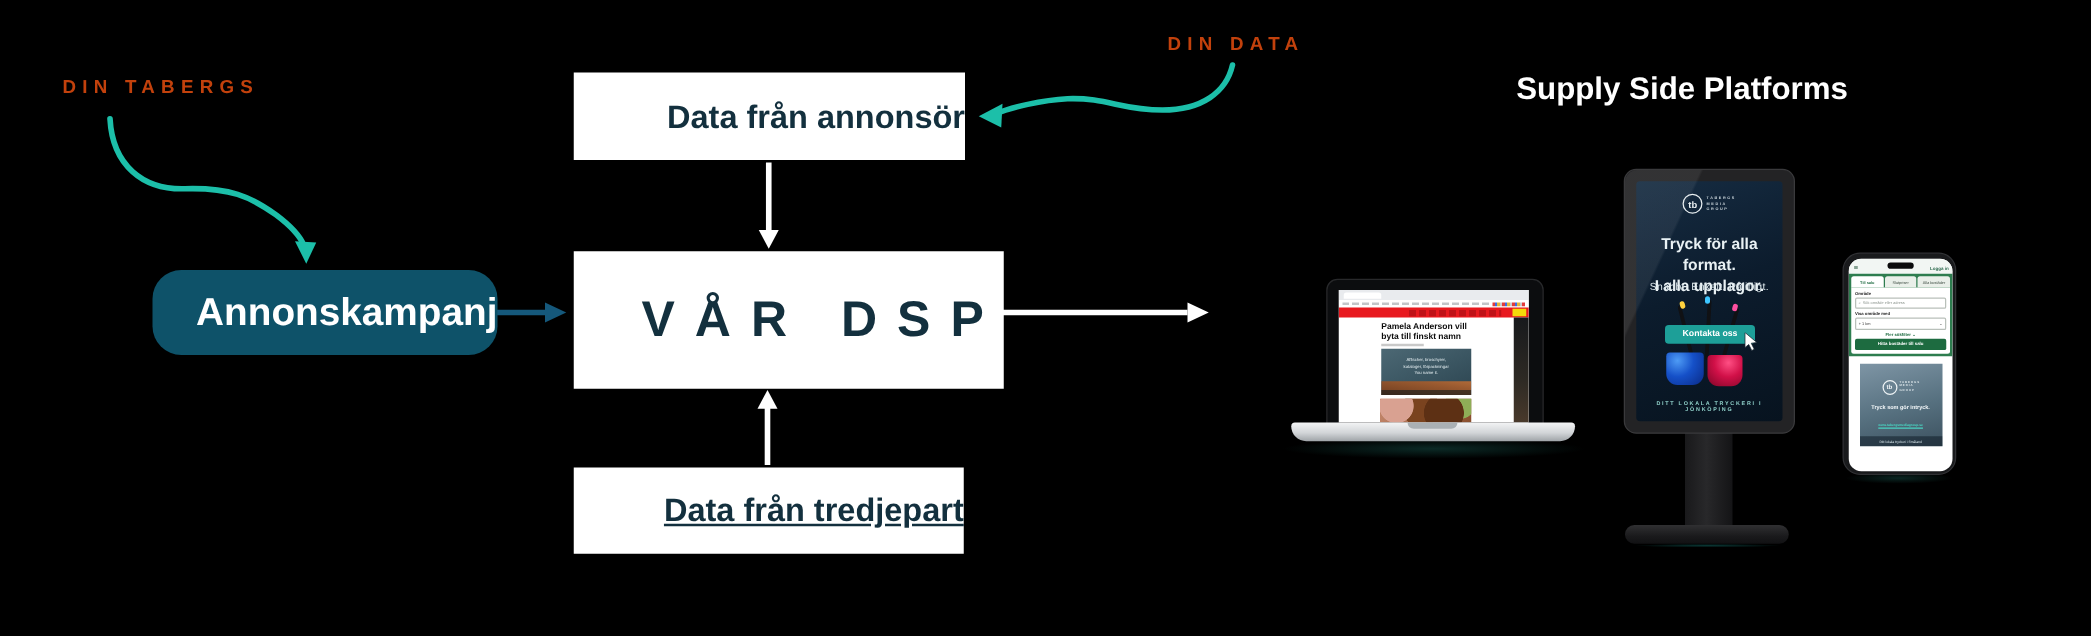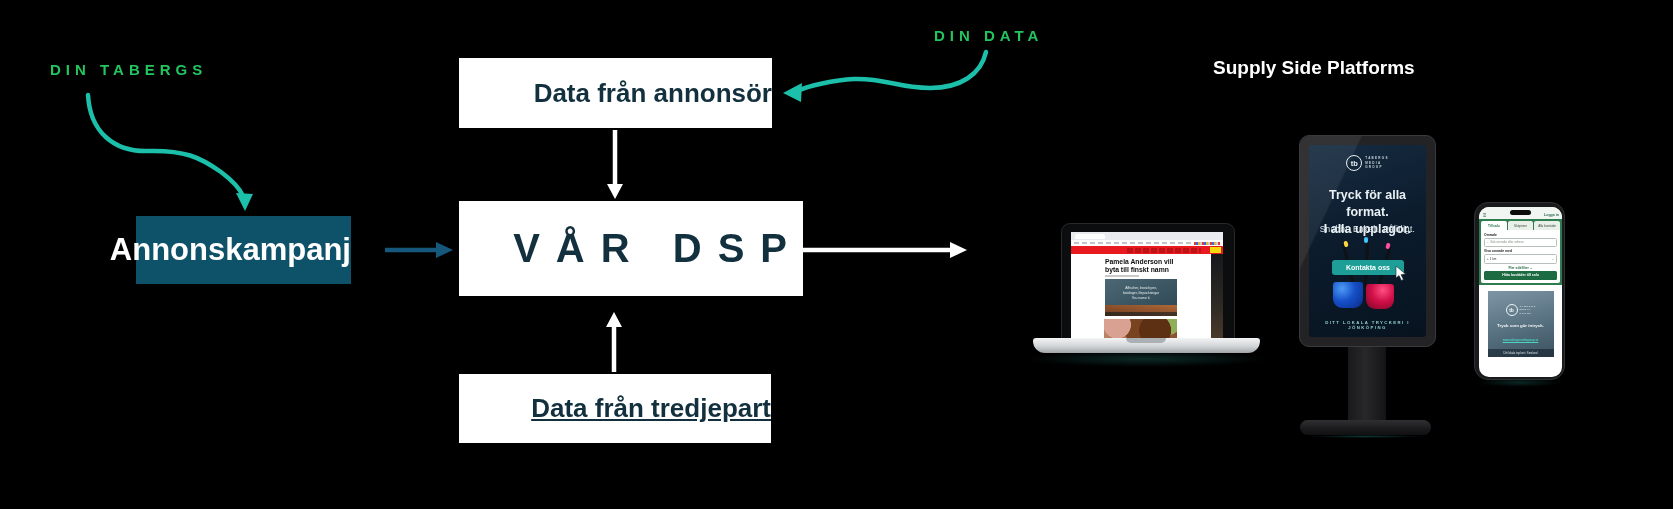--- a/index.html
+++ b/index.html
@@ -1,26 +1,26 @@
 <!DOCTYPE html>
 <html><head>
 <meta charset="utf-8">
 <style>
   html,body{margin:0;padding:0;background:#000;}
   .canvas{position:relative;width:1673px;height:509px;background:#000;overflow:hidden;
           font-family:"Liberation Sans",sans-serif;}
   .abs{position:absolute;}
 
   
-  .hand-label{color:#22c55e;font-weight:700;font-size:15px;letter-spacing:5px;white-space:nowrap;}
+  .hand-label{color:#c2410c;font-weight:700;font-size:15px;letter-spacing:5px;white-space:nowrap;}
   .box{display:flex;align-items:center;justify-content:flex-end;text-align:center;}
   .box-dark{background:#0E5269;color:#fff;font-size:31px;font-weight:600;}
   .box-light{background:#fff;color:#13303E;font-size:26px;font-weight:700;}
   .box-dsp{background:#fff;color:#13303E;font-size:40px;font-weight:700;letter-spacing:16px;padding-left:16px;}
-  .ssp-heading{color:#fff;font-size:19px;font-weight:700;white-space:nowrap;}
+  .ssp-heading{color:#fff;font-size:25px;font-weight:700;white-space:nowrap;}
   svg.arrows{position:absolute;left:0;top:0;z-index:1;}
 
   
   .laptop{left:1033px;top:223px;width:227px;height:145px;z-index:2;}
   .laptop-shadow{left:-8px;top:128px;width:244px;height:16px;
     background:radial-gradient(ellipse at center,rgba(17,64,58,.65) 0%,rgba(17,64,58,0) 70%);}
   .laptop-bezel{left:28px;top:0;width:172px;height:117px;background:#0c0d0f;
     border:1px solid #28292b;border-radius:9px 9px 2px 2px;}
   .laptop-page{left:9px;top:8px;width:152px;height:106px;background:#fff;overflow:hidden;}
   .chromebar{left:0;top:0;width:100%;height:8px;background:#e9ebee;}
@@ -142,27 +142,27 @@
     <path d="M606 327 L622 327 L614 312 Z" fill="#fff"></path>
 
     <line x1="772" y1="250" x2="950" y2="250" stroke="#fff" stroke-width="4.5"></line>
     <path d="M950 242 L950 258 L967 250 Z" fill="#fff"></path>
   </svg>
 
   <div class="abs hand-label" style="left:50px;top:61px;">DIN TABERGS</div>
   <div class="abs hand-label" style="left:934px;top:27px;">DIN DATA</div>
   <div class="abs ssp-heading" style="left:1213px;top:57px;">Supply Side Platforms</div>
 
-  <div class="abs box box-dark" style="left:136px;top:216px;width:215px;height:68px;z-index:2;">
+  <div class="abs box box-dark" style="left:122px;top:216px;width:276px;height:68px;z-index:2;border-radius:23px;">
     <span>Annonskampanj</span>
   </div>
   <div class="abs box box-light" style="left:459px;top:58px;width:313px;height:70px;z-index:2;">
     <span>Data från annonsör</span>
   </div>
-  <div class="abs box box-dsp" style="left:459px;top:201px;width:312px;height:95px;z-index:2;padding-left:32px;">
+  <div class="abs box box-dsp" style="left:459px;top:201px;width:312px;height:110px;z-index:2;padding-left:32px;">
     <span>VÅR DSP</span>
   </div>
   <div class="abs box box-light" style="left:459px;top:374px;width:312px;height:69px;z-index:2;text-decoration:underline;">
     <span>Data från tredjepart</span>
   </div>
 
   <div class="abs laptop">
     <div class="abs laptop-shadow"></div>
     <div class="abs laptop-bezel">
       <div class="abs laptop-page">

